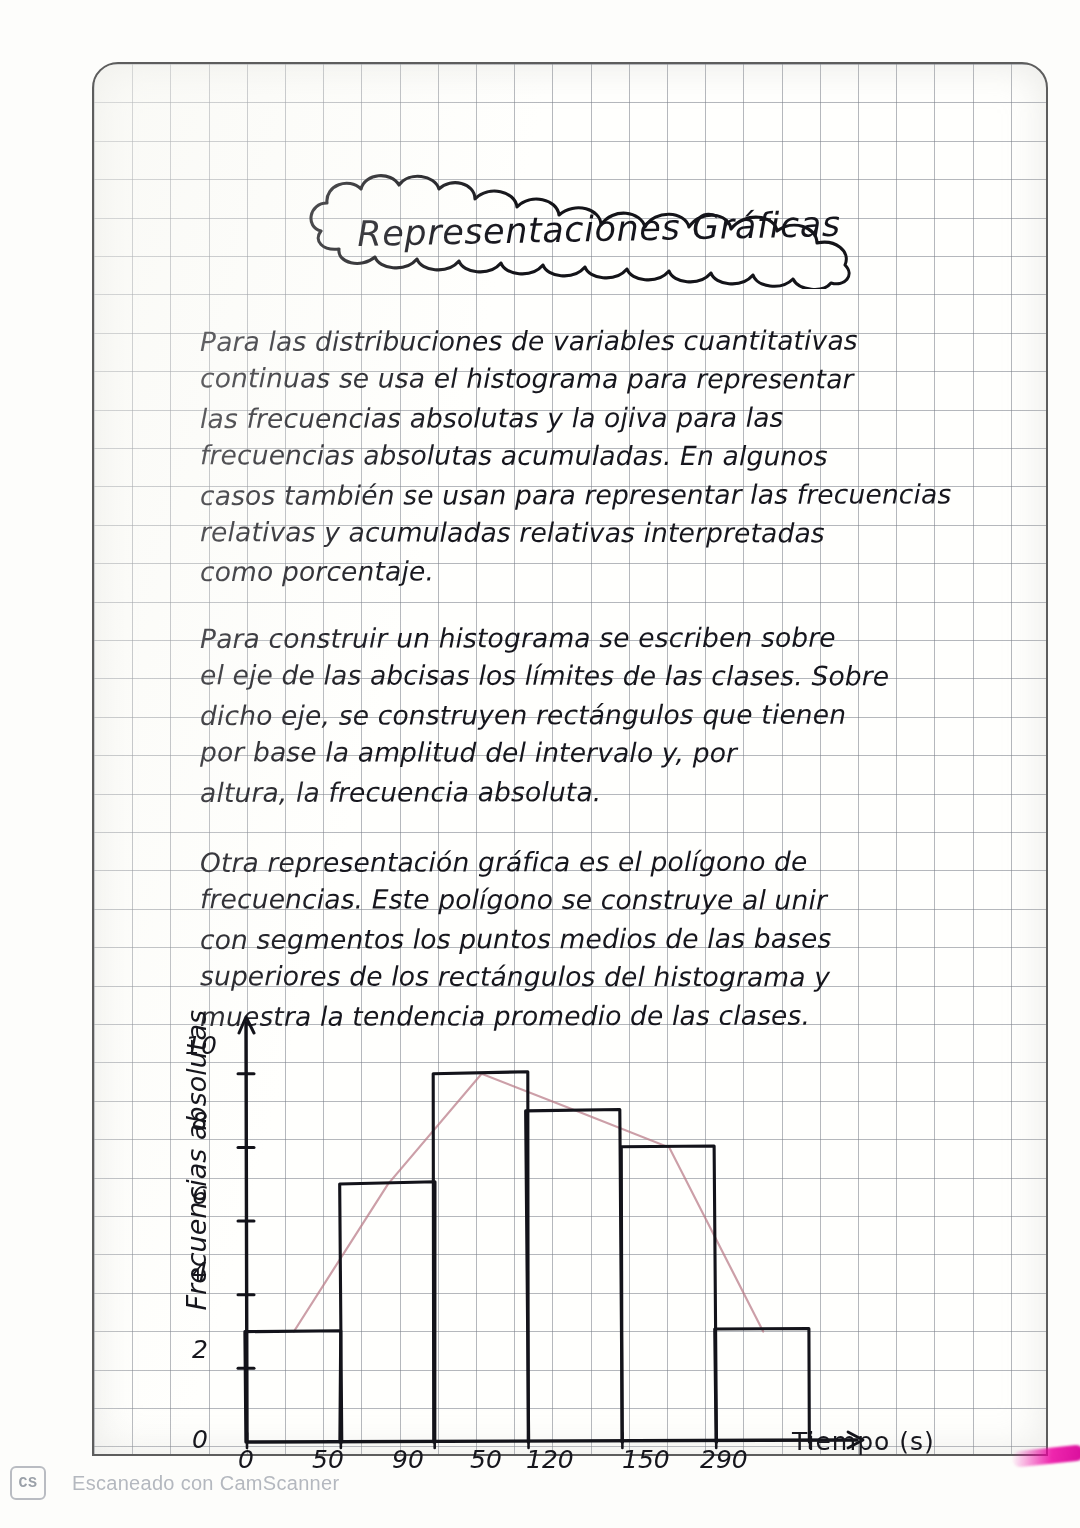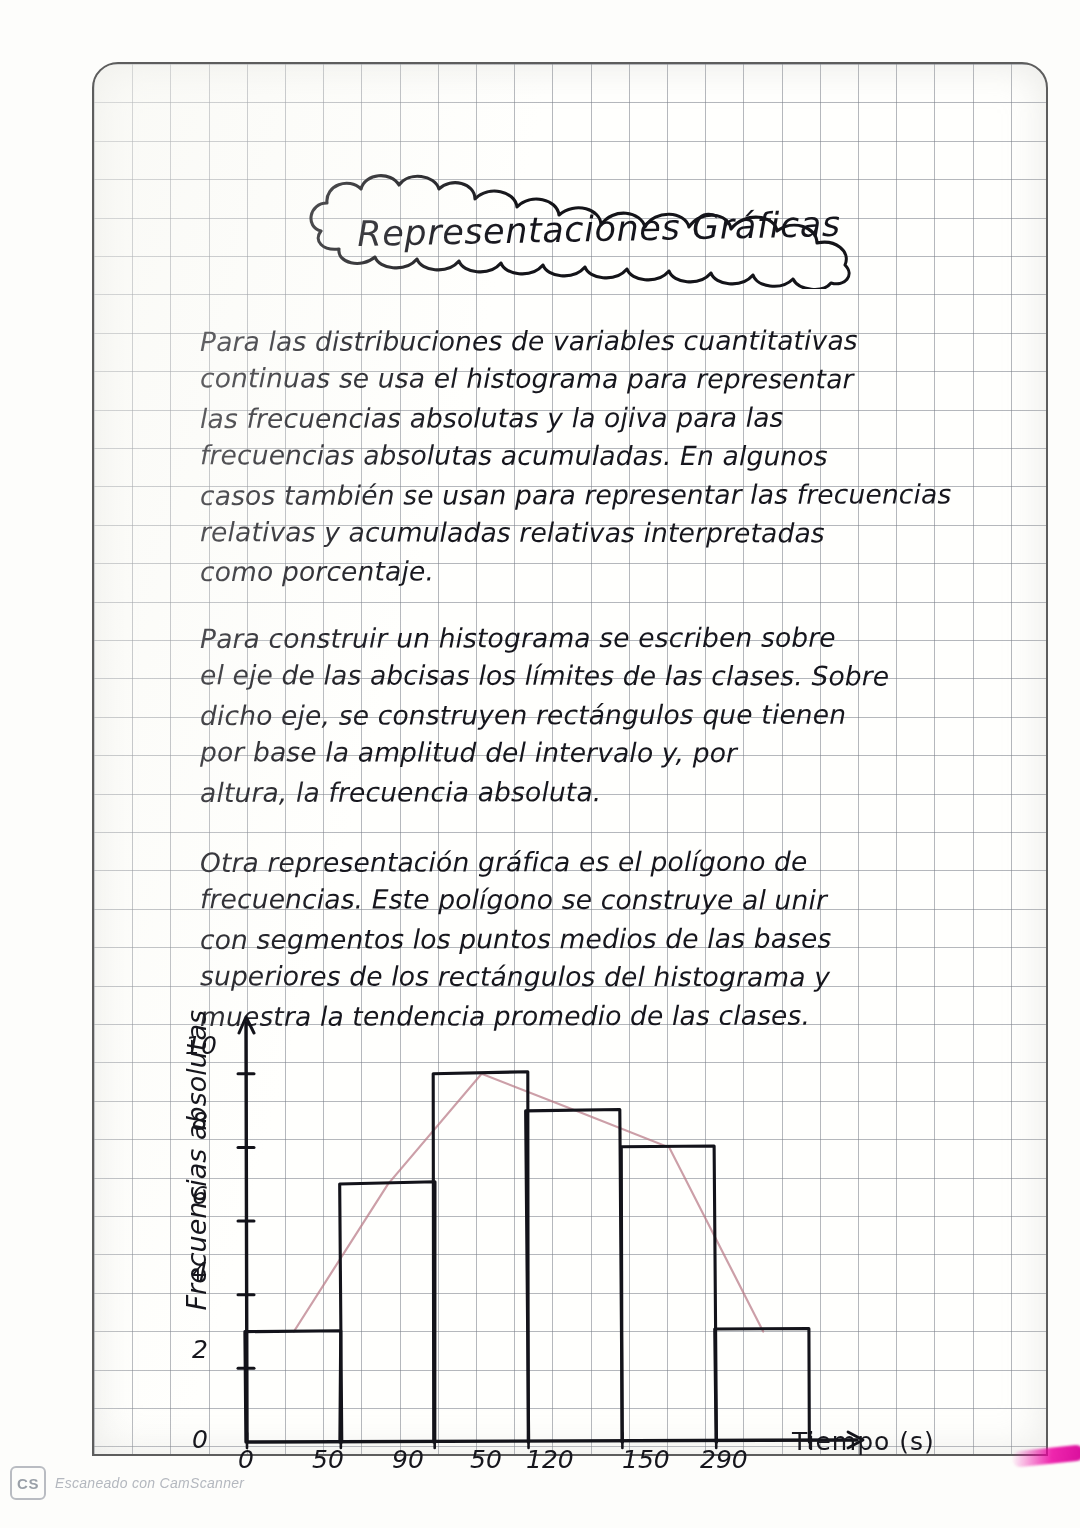--- a/index.html
+++ b/index.html
@@ -86,25 +86,25 @@
   }
   
   #cam{
     position:absolute;left:10px;top:1466px;
     display:flex;align-items:center;gap:9px;
   }
   #cs-badge{
     width:32px;height:30px;border:2px solid #b9bcc2;border-radius:6px;
     display:flex;align-items:center;justify-content:center;
     font-size:15px;font-weight:700;color:#9aa0a8;letter-spacing:.5px;
-    font-family:Liberation Sans, sans-serif;
+    font-family:Liberation Mono, monospace;
   }
   #cs-text{
-    font-size:14px;color:#b4b8bf;font-style:italic;
-    font-family:"Liberation Sans", sans-serif;letter-spacing:.3px;
+    font-size:20px;color:#b4b8bf;
+    font-family:"Liberation Sans", sans-serif;letter-spacing:.3px;margin-left:17px;
   }
 </style>
 </head>
 <body>
 
 <div id="page-sheet">
 
   <div id="paper">
 
     <div id="title-cloud">

